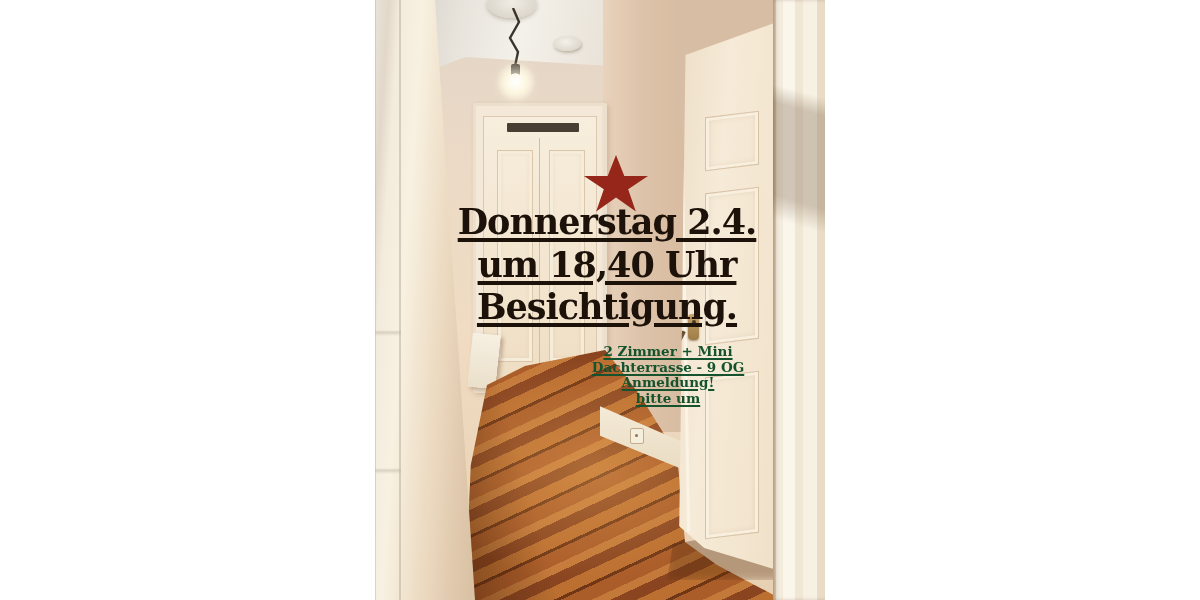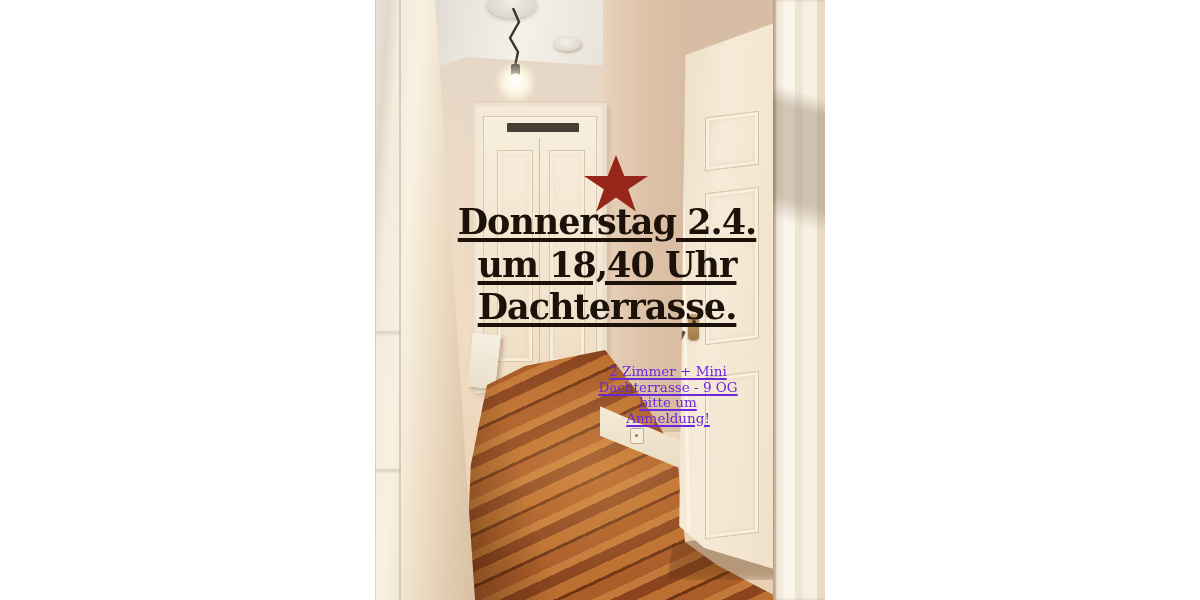--- a/index.html
+++ b/index.html
@@ -179,22 +179,22 @@
     position:absolute;left:0;top:201px;width:100%;z-index:12;
     transform:translateX(7px);
     text-align:center;font-weight:700;color:#1d1209;
     font-size:35px;line-height:42.5px;letter-spacing:-1px;
   }
   .headline .hl{
     text-decoration:underline;
     text-decoration-thickness:3.5px;text-underline-offset:4px;
   }
   .details{
-    position:absolute;left:193px;top:364px;width:200px;z-index:12;
-    text-align:center;font-weight:400;color:#6d28d9;
+    position:absolute;left:193px;top:344px;width:200px;z-index:12;
+    text-align:center;font-weight:700;color:#14532d;
     font-size:13.5px;line-height:15.5px;letter-spacing:0;
   }
   .details .dl{
     text-decoration:underline;
     text-decoration-thickness:1.5px;text-underline-offset:2px;
   }
 </style>
 </head>
 <body style="background: rgb(255, 255, 255);">
 
@@ -242,24 +242,24 @@
     <div class="bulb-glow"></div>
     <div class="socket"></div>
     <div class="bulb"></div>
     <div class="smoke-detector"></div>
 
     <div class="star" style="background: rgb(150, 38, 26);"></div>
 
     <div class="headline" style="color: rgb(29, 18, 9);">
       <div><span class="hl">Donnerstag 2.4.</span></div>
       <div><span class="hl">um 18,40 Uhr</span></div>
-      <div><span class="hl">Dachterrasse.</span></div>
+      <div><span class="hl">Besichtigung.</span></div>
     </div>
 
     <div class="details">
       <div><span class="dl">2 Zimmer + Mini</span></div>
       <div><span class="dl">Dachterrasse - 9 OG</span></div>
+      <div><span class="dl">Anmeldung!</span></div>
       <div><span class="dl">bitte um</span></div>
-      <div><span class="dl">Anmeldung!</span></div>
     </div>
 
   </div>
 </div>
 
 </body></html>

